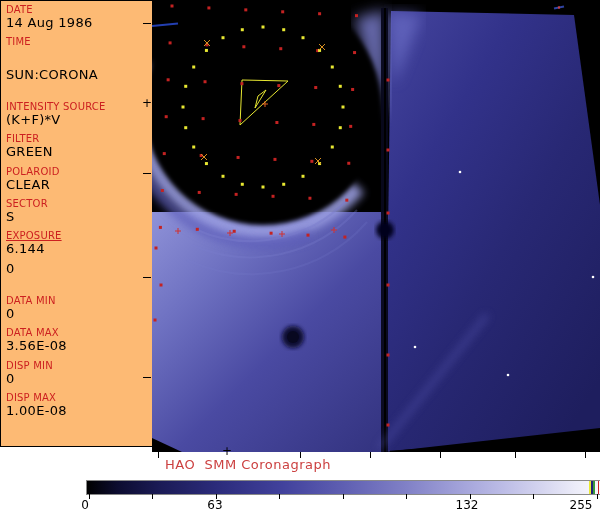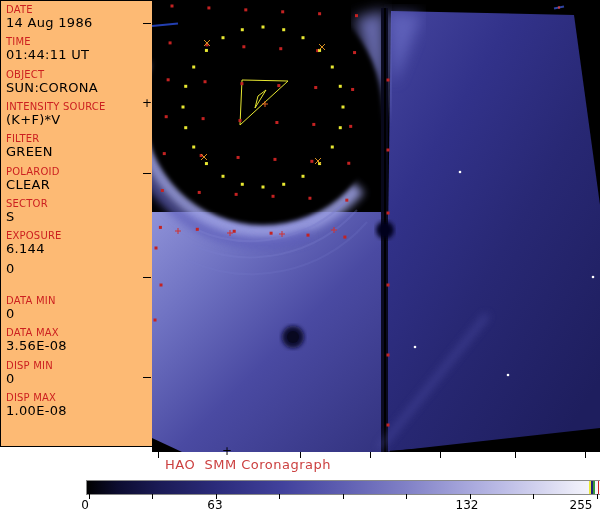--- a/index.html
+++ b/index.html
@@ -38,44 +38,42 @@
 <div class="stage">
 
   <div class="sidebar">
     <div class="fields">
         <div class="field">
           <div class="flabel" style="color: rgb(204, 32, 32);">DATE</div>
           <div class="fvalue" style="color: rgb(0, 0, 0);">14 Aug 1986</div>
         </div>
         <div class="field">
           <div class="flabel" style="color: rgb(204, 32, 32);">TIME</div>
-          <div class="fvalue" style="color: rgb(0, 0, 0);">01:44:11 UT</div>
-        </div>
-        <div class="field">
-          <div class="flabel" style="color: rgb(204, 32, 32);">OBJECT</div>
+        </div>
+        <div class="field">
           <div class="fvalue" style="color: rgb(0, 0, 0);">SUN:CORONA</div>
         </div>
         <div class="field">
           <div class="flabel" style="color: rgb(204, 32, 32);">INTENSITY SOURCE</div>
           <div class="fvalue" style="color: rgb(0, 0, 0);">(K+F)*V</div>
         </div>
         <div class="field">
           <div class="flabel" style="color: rgb(204, 32, 32);">FILTER</div>
           <div class="fvalue" style="color: rgb(0, 0, 0);">GREEN</div>
         </div>
         <div class="field">
           <div class="flabel" style="color: rgb(204, 32, 32);">POLAROID</div>
           <div class="fvalue" style="color: rgb(0, 0, 0);">CLEAR</div>
         </div>
         <div class="field">
           <div class="flabel" style="color: rgb(204, 32, 32);">SECTOR</div>
           <div class="fvalue" style="color: rgb(0, 0, 0);">S</div>
         </div>
         <div class="field">
-          <div class="flabel" style="color: rgb(204, 32, 32);">EXPOSURE</div>
+          <div class="flabel" style="color: rgb(204, 32, 32); text-decoration: underline;">EXPOSURE</div>
           <div class="fvalue" style="color: rgb(0, 0, 0);">6.144</div>
         </div>
         <div class="field">
           <div class="fvalue" style="color: rgb(0, 0, 0);">0</div>
         </div>
         <div class="field">
           <div class="flabel" style="color: rgb(204, 32, 32);">DATA MIN</div>
           <div class="fvalue" style="color: rgb(0, 0, 0);">0</div>
         </div>
         <div class="field">

